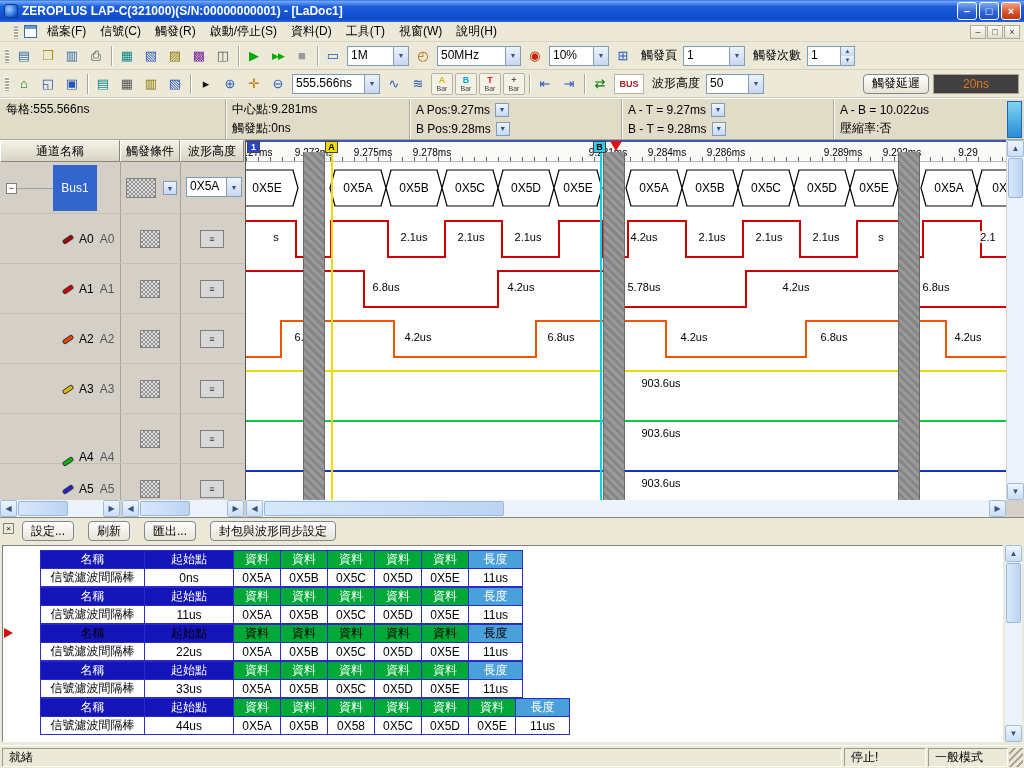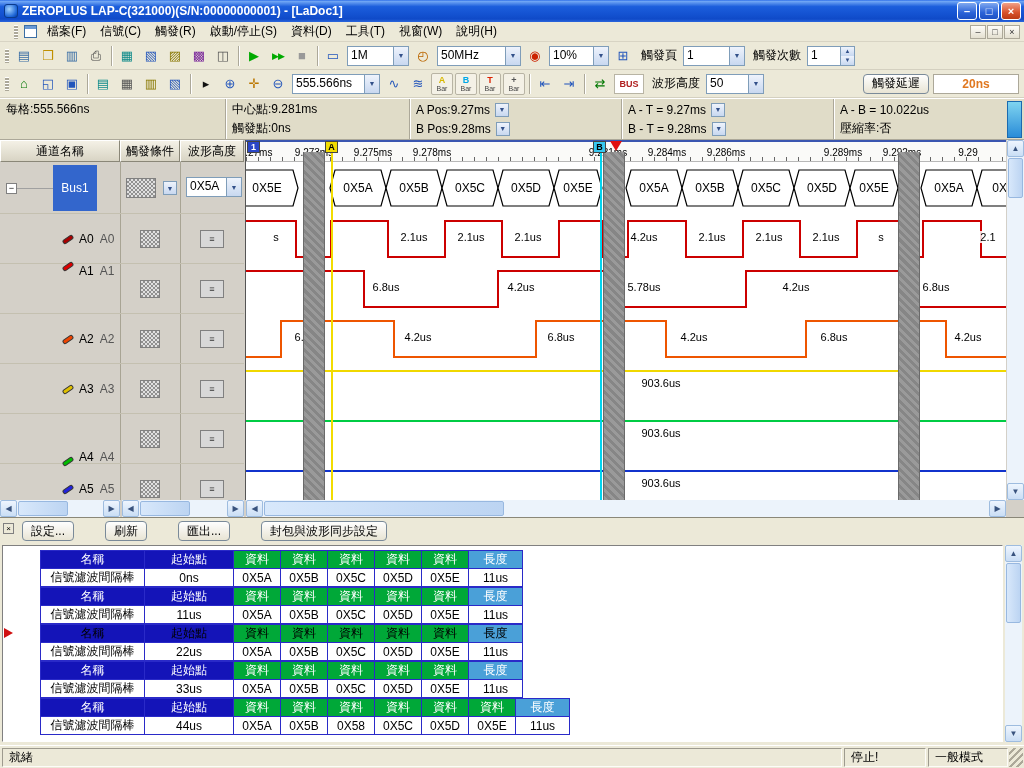--- a/index.html
+++ b/index.html
@@ -50,21 +50,21 @@
   .spin .sbtns div { flex:1; background:linear-gradient(#eef3fc,#c8d8f0); font-size:6px; color:#33518a;
     display:flex; align-items:center; justify-content:center; }
   .barbtn { width:22px; height:22px; border:1px solid #b8b4a4; border-radius:2px; margin:0 1px;
     display:flex; flex-direction:column; align-items:center; justify-content:center; background:#f4f1e6; line-height:1; }
   .barbtn .bl { font-size:9px; font-weight:bold; }
   .barbtn .bt { font-size:7px; color:#444; }
   .busbtn { width:30px; height:20px; border:1px solid #b8b4a4; background:#fff; color:#b02020; font-weight:bold;
     font-size:9px; display:flex; align-items:center; justify-content:center; margin:0 2px; }
   .xps-btn { height:20px; padding:0 8px; border:1px solid #7a8a99; border-radius:4px;
     background:linear-gradient(#fefefe,#e8e4d4); display:flex; align-items:center; margin:0 2px; white-space:nowrap; }
-  .tb-display { height:20px; border:1px solid #aca899; background:#ffffff; color:#e07820; font-weight:bold;
+  .tb-display { height:20px; border:1px solid #aca899; background:#404040; color:#e07820; font-weight:normal;
     display:flex; align-items:center; justify-content:center; margin:0 3px 0 2px; }
   .flexsp { flex:1; }
 
   
   #infobar { position:absolute; left:0; top:98px; width:1024px; height:42px; background:#e0dcc8;
     border-top:1px solid #fff; border-bottom:1px solid #aca899; display:flex; }
   .info-group { padding:2px 6px; display:flex; flex-direction:column; justify-content:space-between;
     border-right:1px solid #aca899; box-shadow:1px 0 0 #fff; }
   .info-line { display:flex; align-items:center; height:17px; white-space:nowrap; }
   .info-arrow { width:14px; height:14px; margin-left:5px; background:linear-gradient(#eef3fc,#c8d8f0);
@@ -119,21 +119,21 @@
 
   
   #hscroll-row { position:absolute; left:0; top:500px; width:1024px; height:17px; background:#d4d0c8; }
   .hsc { position:absolute; top:0; height:17px; background:#ecf3fb; }
 
   
   #bottom { position:absolute; left:0; top:517px; width:1024px; height:228px; background:#ece9d8;
     border-top:1px solid #8a8778; }
   #bp-close { position:absolute; left:3px; top:5px; width:11px; height:11px; border:1px solid #808080;
     background:#ece9d8; font-size:8px; display:flex; align-items:center; justify-content:center; }
-  .bp-buttons { position:absolute; left:20px; top:3px; display:flex; gap:27px; }
+  .bp-buttons { position:absolute; left:20px; top:3px; display:flex; gap:10px; }
   #packet-white { position:absolute; left:2px; top:27px; width:1001px; height:197px; background:#fff;
     border:1px solid; border-color:#808080 #fff #fff #808080; overflow:hidden; }
   #packet-list { position:absolute; left:14px; top:4px; }
   .pk-block { position:relative; }
   .pk-row { display:flex;padding-left:24px; }
   .pk-cell { height:19px; border:1px solid #2a2ac8; margin-left:-1px; display:flex; align-items:center;
     justify-content:center; font-size:12px; overflow:hidden; white-space:nowrap; }
   .pk-row:first-child .pk-cell { color:#fff; }
   .pk-row:last-child .pk-cell { margin-top:-1px; background:#fff; color:#000; }
   .hdr-blue { background:#1414b8; }
@@ -348,21 +348,21 @@
         <div class="ch-row" style="top: 74px; height: 50px;">
           <div class="abs" style="left: 0px; top: 0px; width: 120px; height: 50px; display: flex; align-items: center; padding-left: 62px;">
             <span class="pen" style="background: rgb(170, 0, 0);"></span>
             <span class="chname">A0</span>
             <span class="chname2">A0</span>
           </div>
           <div class="abs dither" style="left: 140px; top: 16px; width: 20px; height: 18px;"></div>
           <div class="abs filter-mini" style="left: 200px; top: 16px; width: 24px; height: 18px;">≡</div>
         </div>
         <div class="ch-row" style="top: 124px; height: 50px;">
-          <div class="abs" style="left: 0px; top: 0px; width: 120px; height: 50px; display: flex; padding-left: 62px;">
+          <div class="abs" style="left: 0px; top: 0px; width: 120px; height: 50px; display: flex; align-items: center; padding-left: 62px;">
             <span class="pen" style="background: rgb(221, 0, 0);"></span>
             <span class="chname">A1</span>
             <span class="chname2">A1</span>
           </div>
           <div class="abs dither" style="left: 140px; top: 16px; width: 20px; height: 18px;"></div>
           <div class="abs filter-mini" style="left: 200px; top: 16px; width: 24px; height: 18px;">≡</div>
         </div>
         <div class="ch-row" style="top: 174px; height: 50px;">
           <div class="abs" style="left: 0px; top: 0px; width: 120px; height: 50px; display: flex; align-items: center; padding-left: 62px;">
             <span class="pen" style="background: rgb(238, 68, 0);"></span>

